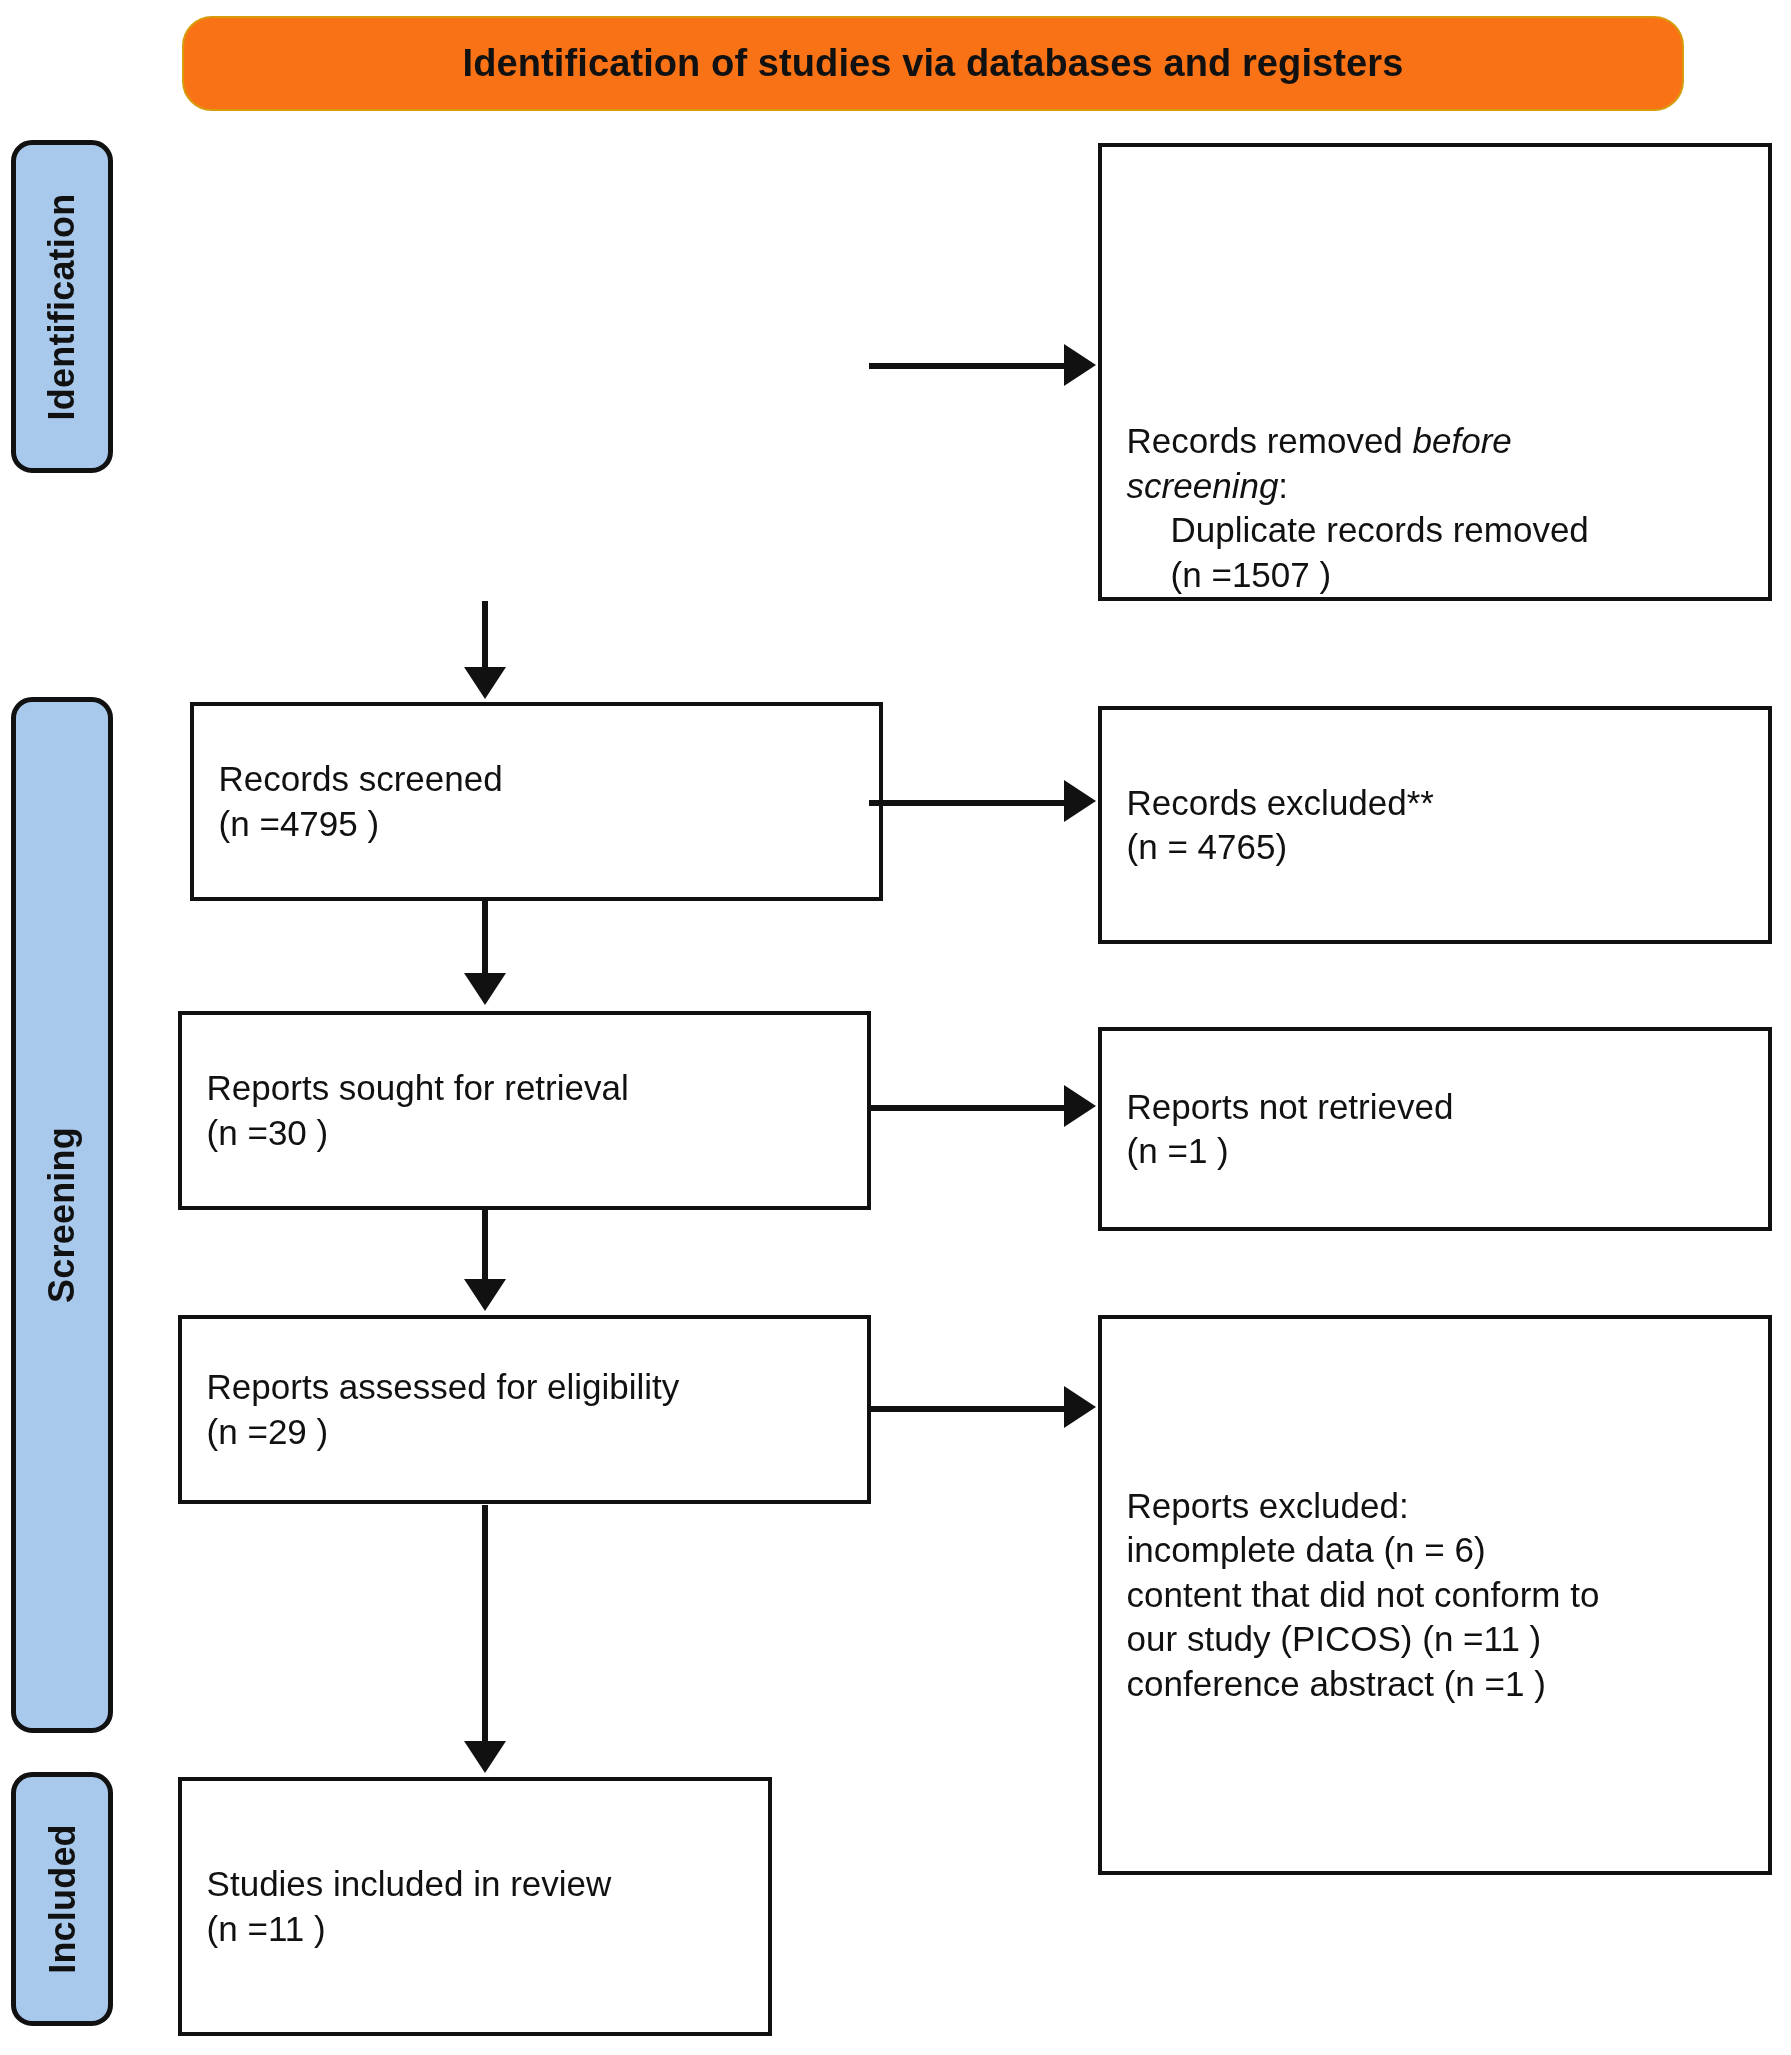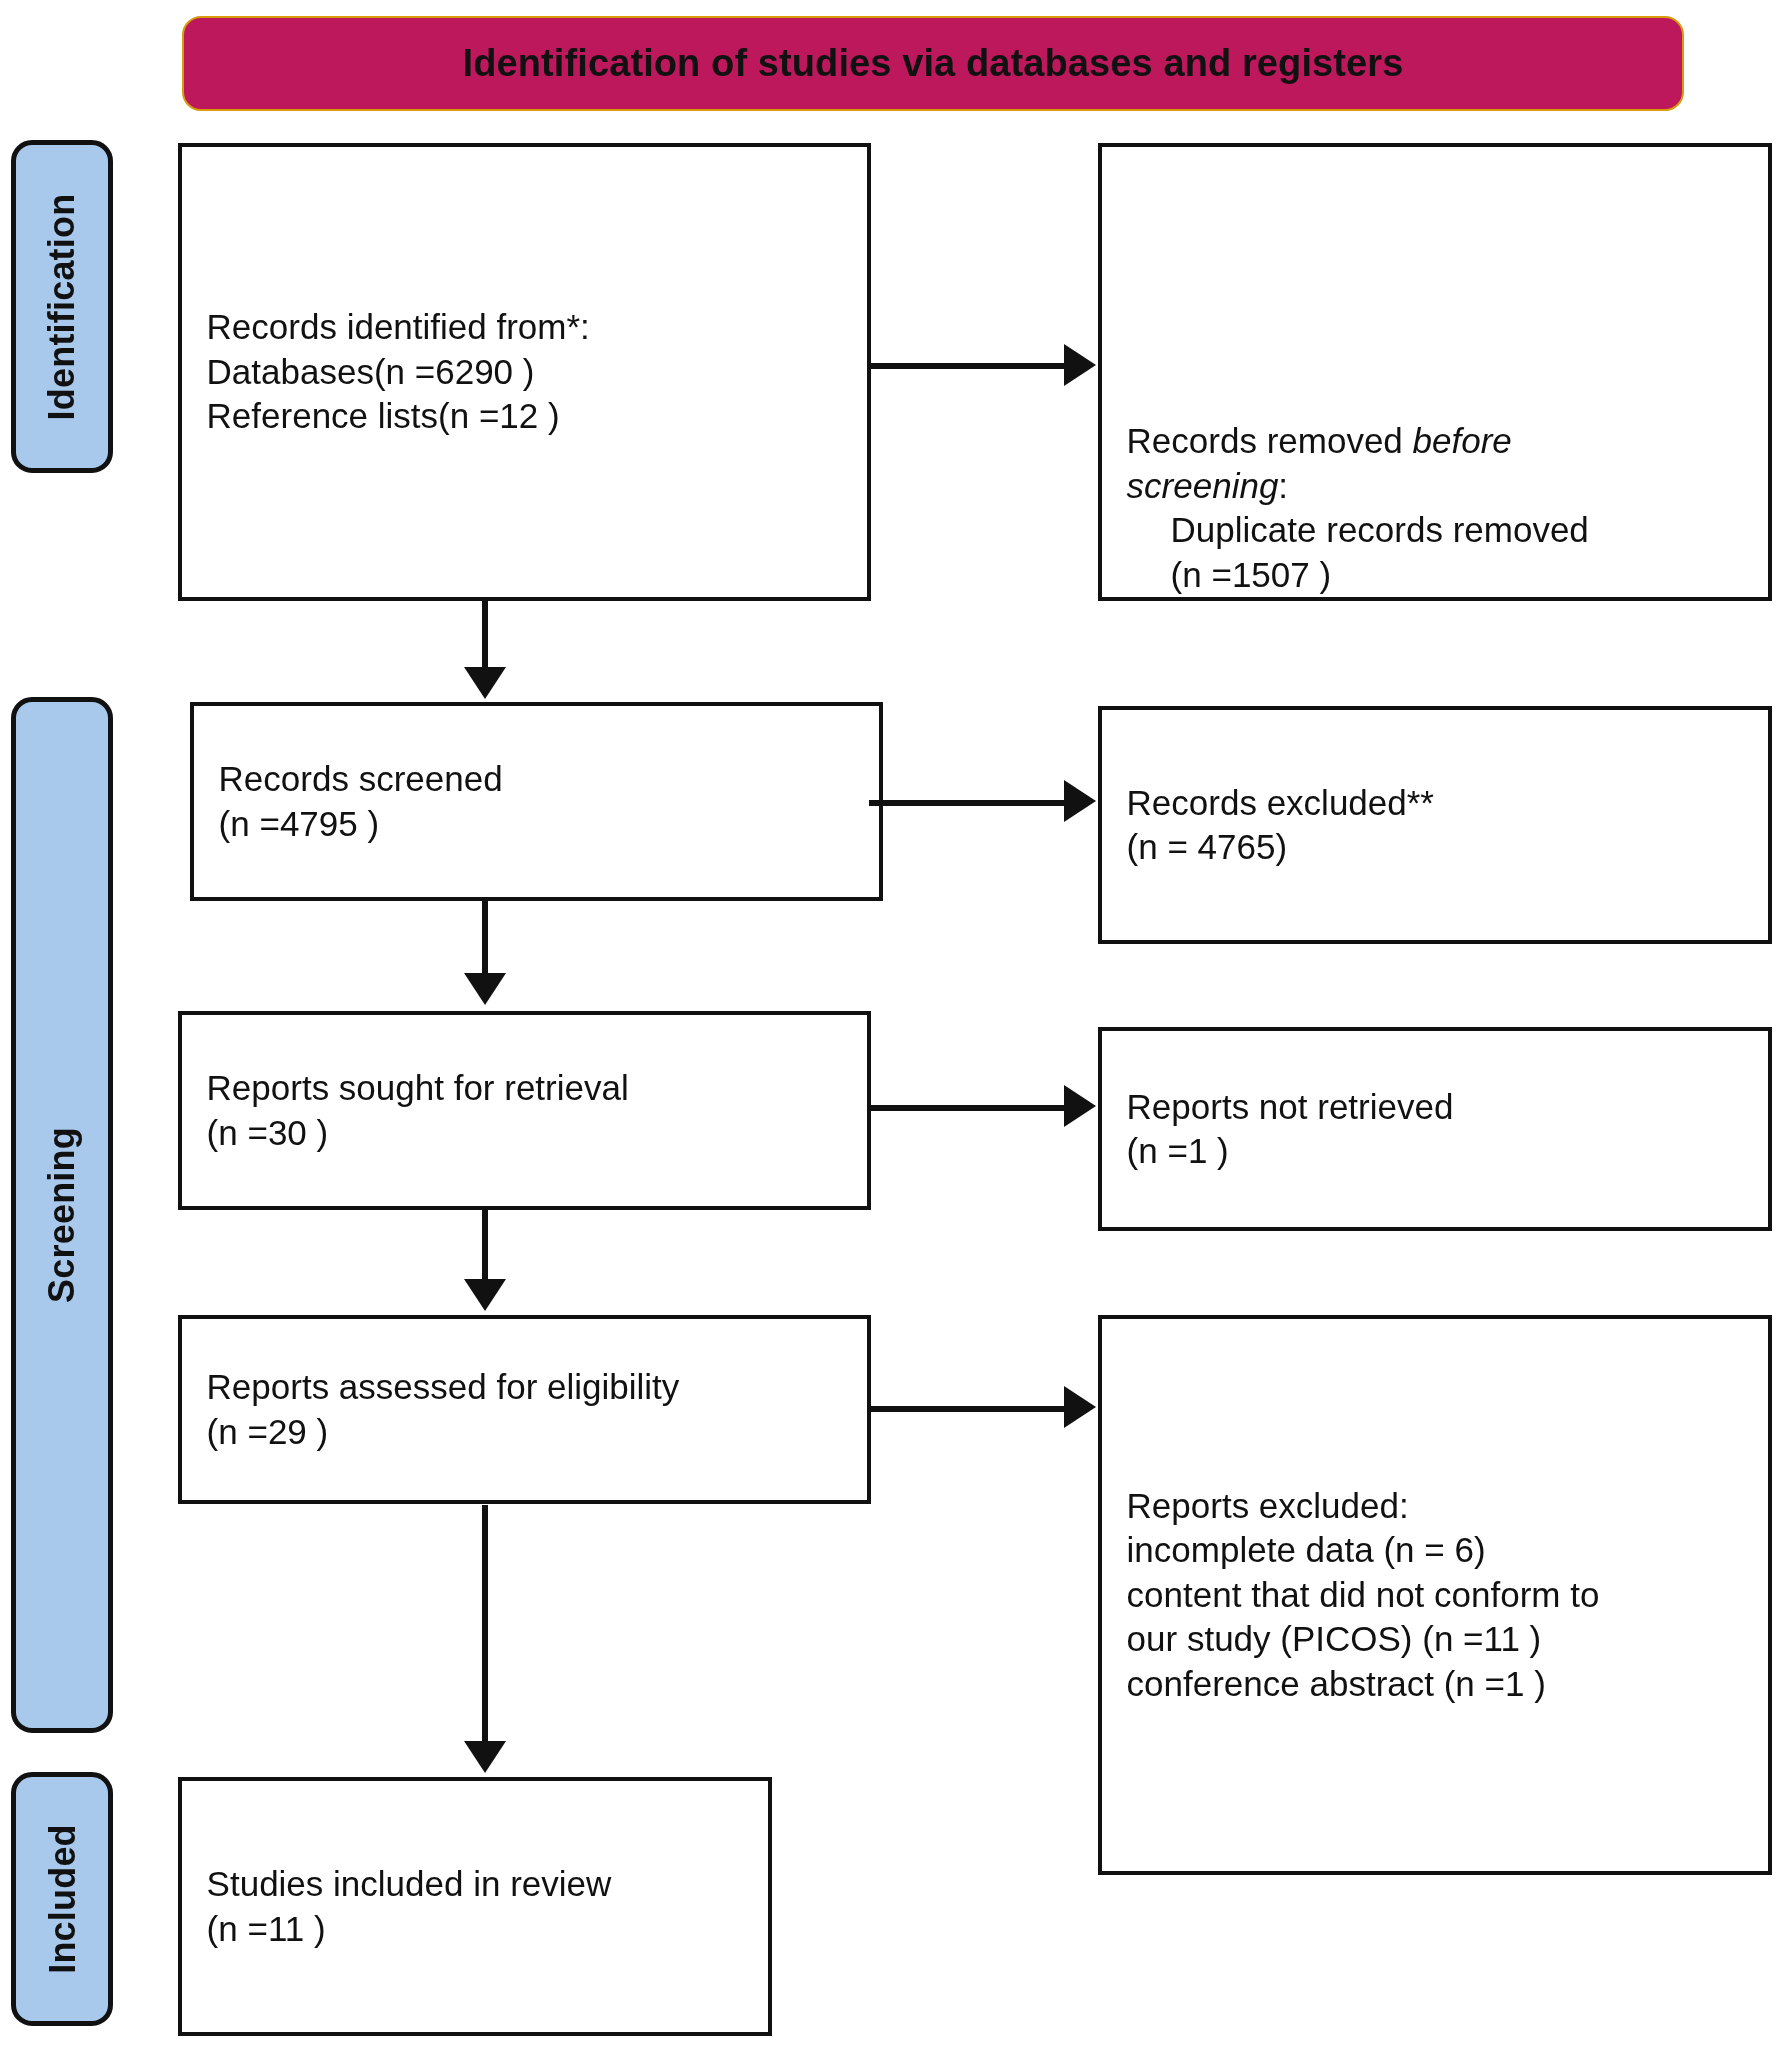--- a/index.html
+++ b/index.html
@@ -18,23 +18,23 @@
     overflow: hidden;
   }
 
   
   .stage-banner {
     position: absolute;
     left: 182px;
     top: 16px;
     width: 1502px;
     height: 95px;
-    background: #be185d;
+    background: #f97316;
     border: 2.8px solid #D79B0C;
-    border-radius: 19px;
+    border-radius: 30px;
     box-sizing: border-box;
     display: flex;
     align-items: center;
     justify-content: center;
   }
   .stage-banner-text {
     font-size: 38px;
     font-weight: bold;
     color: #111111;
     letter-spacing: 0.1px;
@@ -160,25 +160,20 @@
   <div class="side-label" id="side-identification">
     <span class="side-label-text">Identification</span>
   </div>
   <div class="side-label" id="side-screening">
     <span class="side-label-text">Screening</span>
   </div>
   <div class="side-label" id="side-included">
     <span class="side-label-text">Included</span>
   </div>
 
-  <div class="flow-box" id="box-identified">
-    <div class="flow-box-text">Records identified from*:
-Databases(n =6290 )
-Reference lists(n =12 )</div>
-  </div>
 
   <div class="flow-box" id="box-screened">
     <div class="flow-box-text">Records screened
 (n =4795 )</div>
   </div>
 
   <div class="flow-box" id="box-sought">
     <div class="flow-box-text">Reports sought for retrieval
 (n =30 )</div>
   </div>

